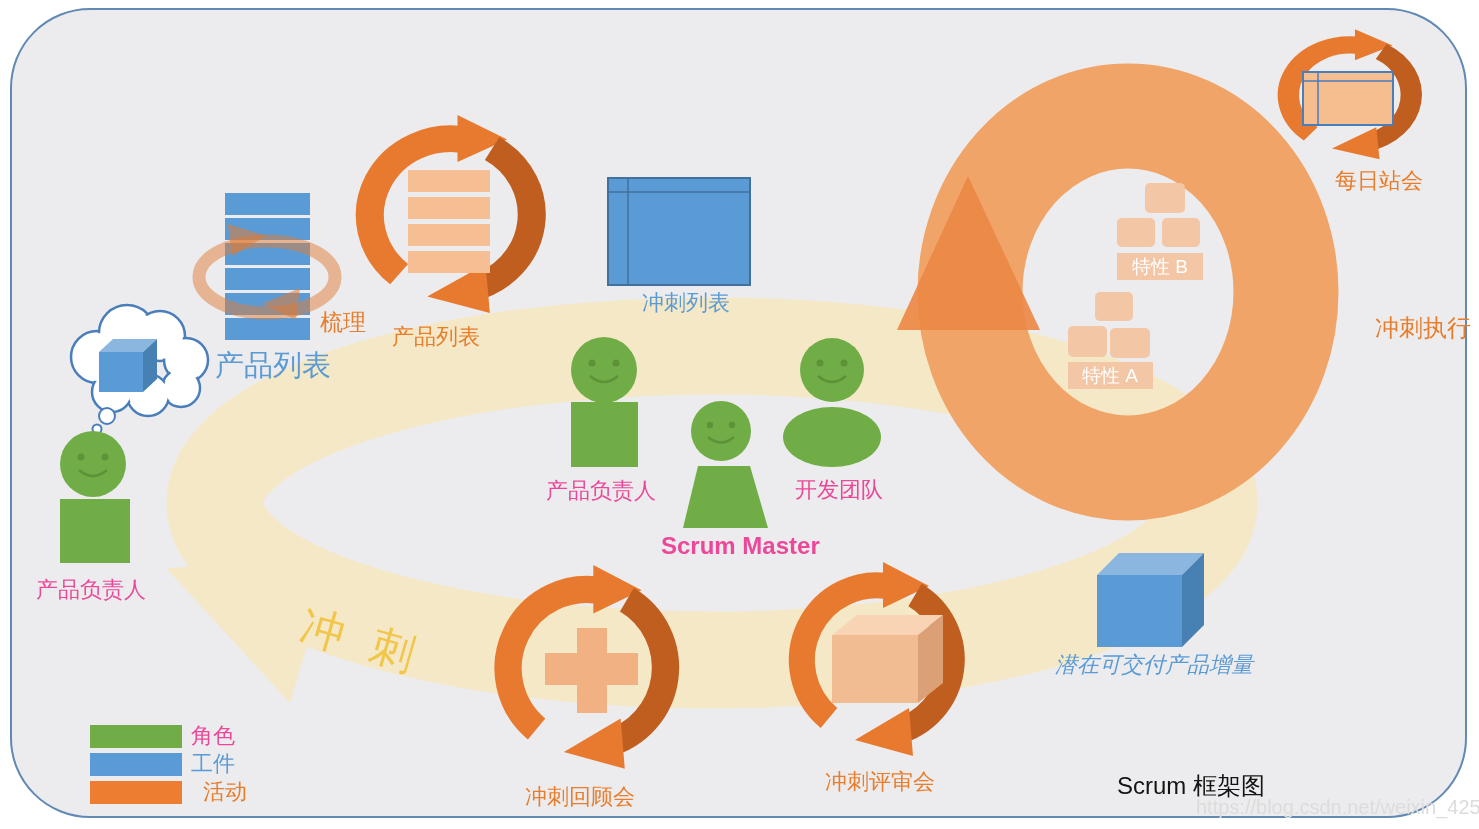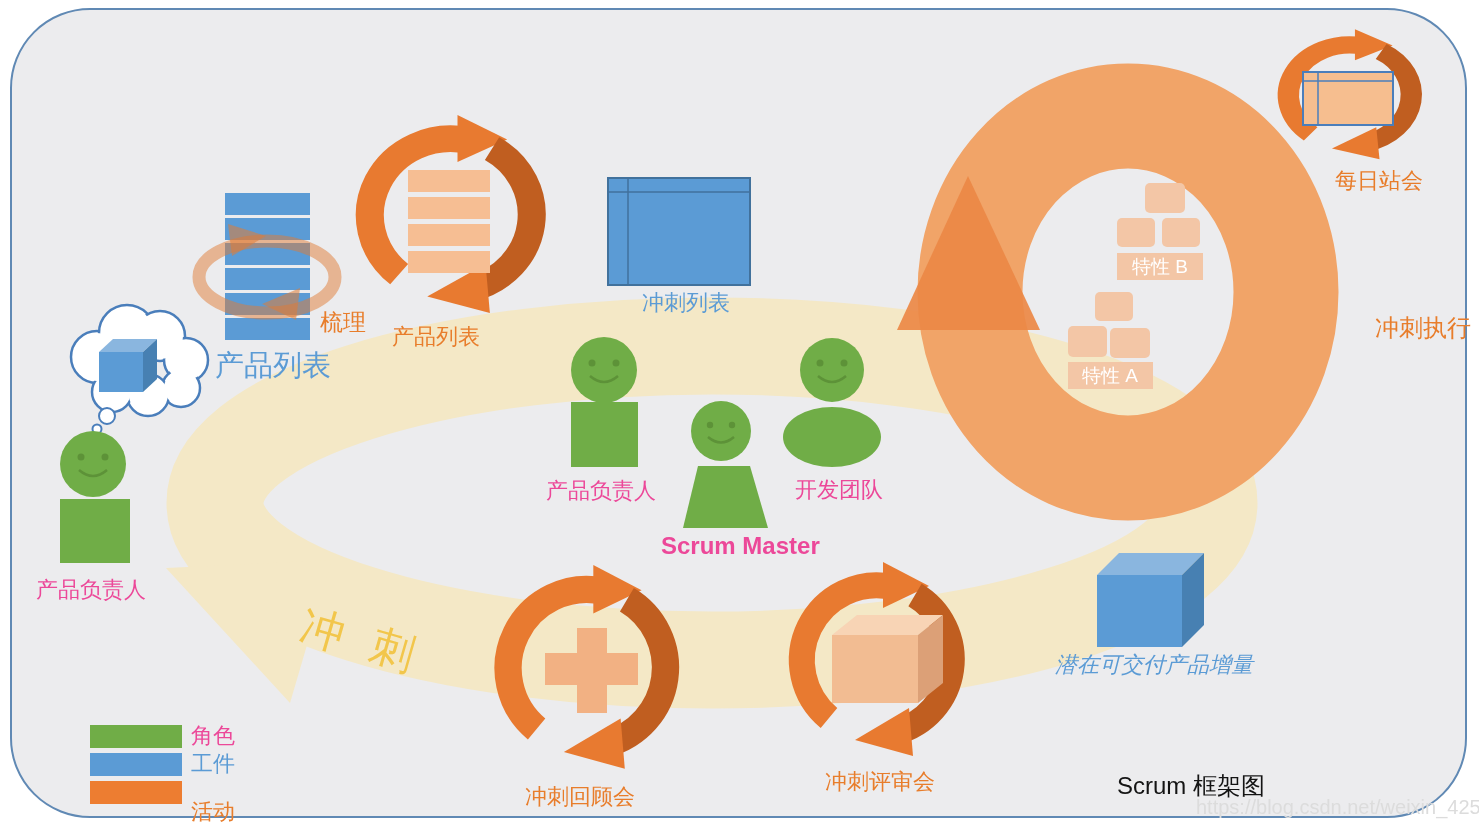--- a/index.html
+++ b/index.html
@@ -210,19 +210,19 @@
   <div class="label orange" style="left:525px;top:785px;">冲刺回顾会</div>
   <div class="label orange" style="left:825px;top:770px;">冲刺评审会</div>
   <div class="label blue" style="left:1055px;top:653px;font-style:italic;">潜在可交付产品增量</div>
 
   <div>
     <div class="legend-swatch" style="left:90px;top:725px;background:#70AD47;"></div>
     <div class="legend-swatch" style="left:90px;top:753px;background:#5B9BD5;"></div>
     <div class="legend-swatch" style="left:90px;top:781px;background:#ED7D31;"></div>
     <div class="label green" style="left:191px;top:724px;">角色</div>
     <div class="label blue" style="left:191px;top:752px;">工件</div>
-    <div class="label orange" style="left:191px;top:780px;margin-top:20px;">活动</div>
+    <div class="label orange" style="left:203px;top:780px;">活动</div>
   </div>
 
   <div class="title">Scrum 框架图</div>
   <div class="watermark">https://blog.csdn.net/weixin_42556618</div>
 
 </div>
 
 </body></html>

